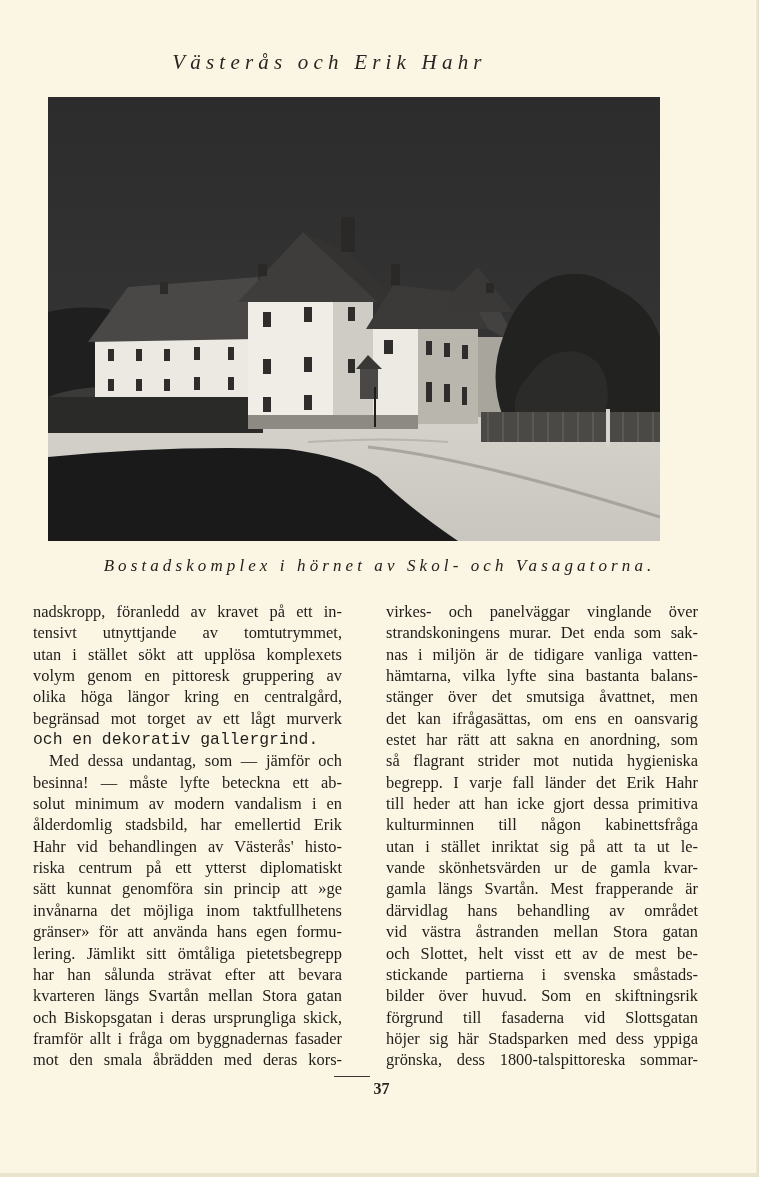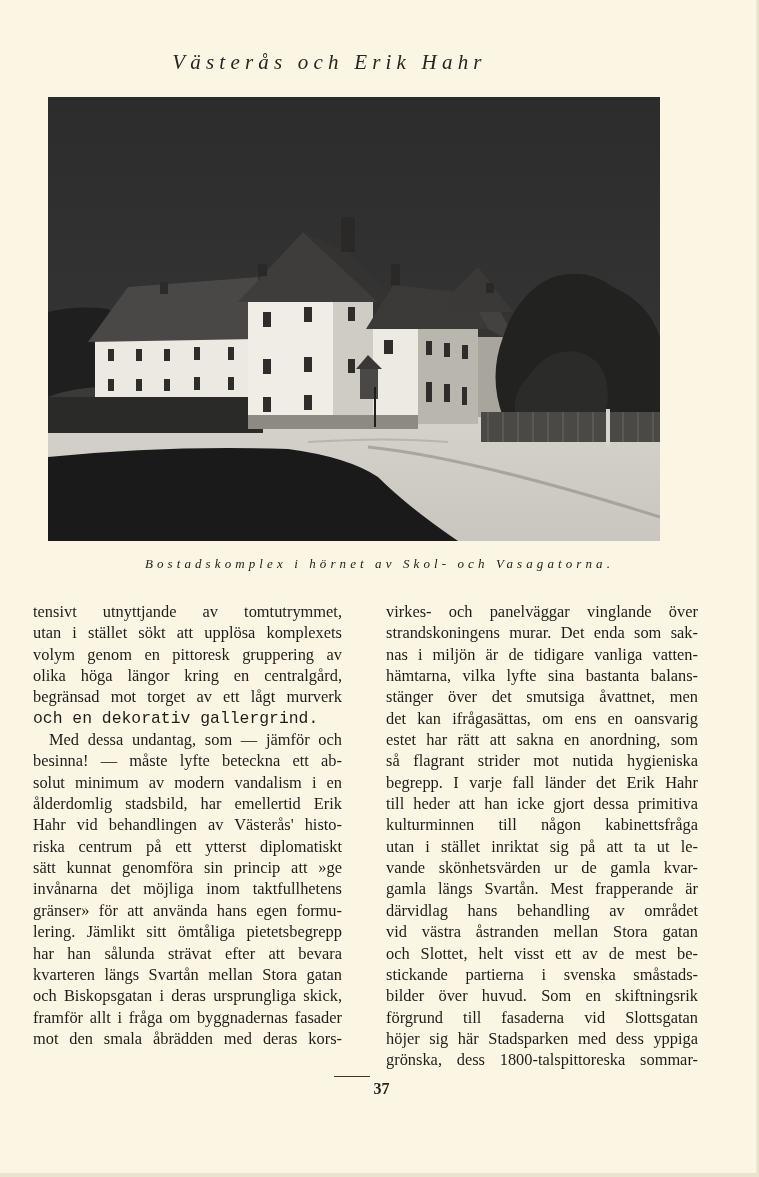--- a/index.html
+++ b/index.html
@@ -21,21 +21,21 @@
       position: absolute; top: 50px; left: 0; width: 659px; text-align: center;
       font-style: italic; font-size: 21px; letter-spacing: 5.2px; color: #2a2522;
     }
     .photo {
       position: absolute; left: 48px; top: 97px; width: 612px; height: 444px;
       background: #2f2f30; overflow: hidden;
     }
     .photo svg { display: block; }
     .caption {
       position: absolute; top: 556px; left: 0; width: 759px; text-align: center;
-      font-style: italic; font-size: 13px; letter-spacing: 4.1px; color: #23201d;
+      font-style: italic; font-size: 17px; letter-spacing: 4.1px; color: #23201d;
       padding-left: 0; box-sizing: border-box;
     }
     .column {
       position: absolute; top: 601px; font-size: 16.4px; line-height: 21.35px;
       color: #1f1c19;
     }
     .col-left { left: 33px; width: 309px; }
     .col-right { left: 363px; width: 312px; margin-left: 23px; }
     .line {
       display: block; white-space: nowrap; text-align: justify; text-align-last: justify;
@@ -164,20 +164,21 @@
       <line x1="590" y1="315" x2="590" y2="345"></line>
         <line x1="605" y1="315" x2="605" y2="345"></line>
     </g>
     <rect x="558" y="312" width="4" height="38" fill="#d8d5ce"></rect>
   </svg>
 </div>
 
 <div class="caption">Bostadskomplex i hörnet av Skol- och Vasagatorna.</div>
 
 <div class="column col-left">
+  <span class="line">nadskropp, föranledd av kravet på ett in-</span>
   <span class="line">tensivt utnyttjande av tomtutrymmet,</span>
   <span class="line">utan i stället sökt att upplösa komplexets</span>
   <span class="line">volym genom en pittoresk gruppering av</span>
   <span class="line">olika höga längor kring en centralgård,</span>
   <span class="line">begränsad mot torget av ett lågt murverk</span>
   <span class="line last">och en dekorativ gallergrind.</span>
   <span class="line indent">Med dessa undantag, som — jämför och</span>
   <span class="line">besinna! — måste lyfte beteckna ett ab-</span>
   <span class="line">solut minimum av modern vandalism i en</span>
   <span class="line">ålderdomlig stadsbild, har emellertid Erik</span>

